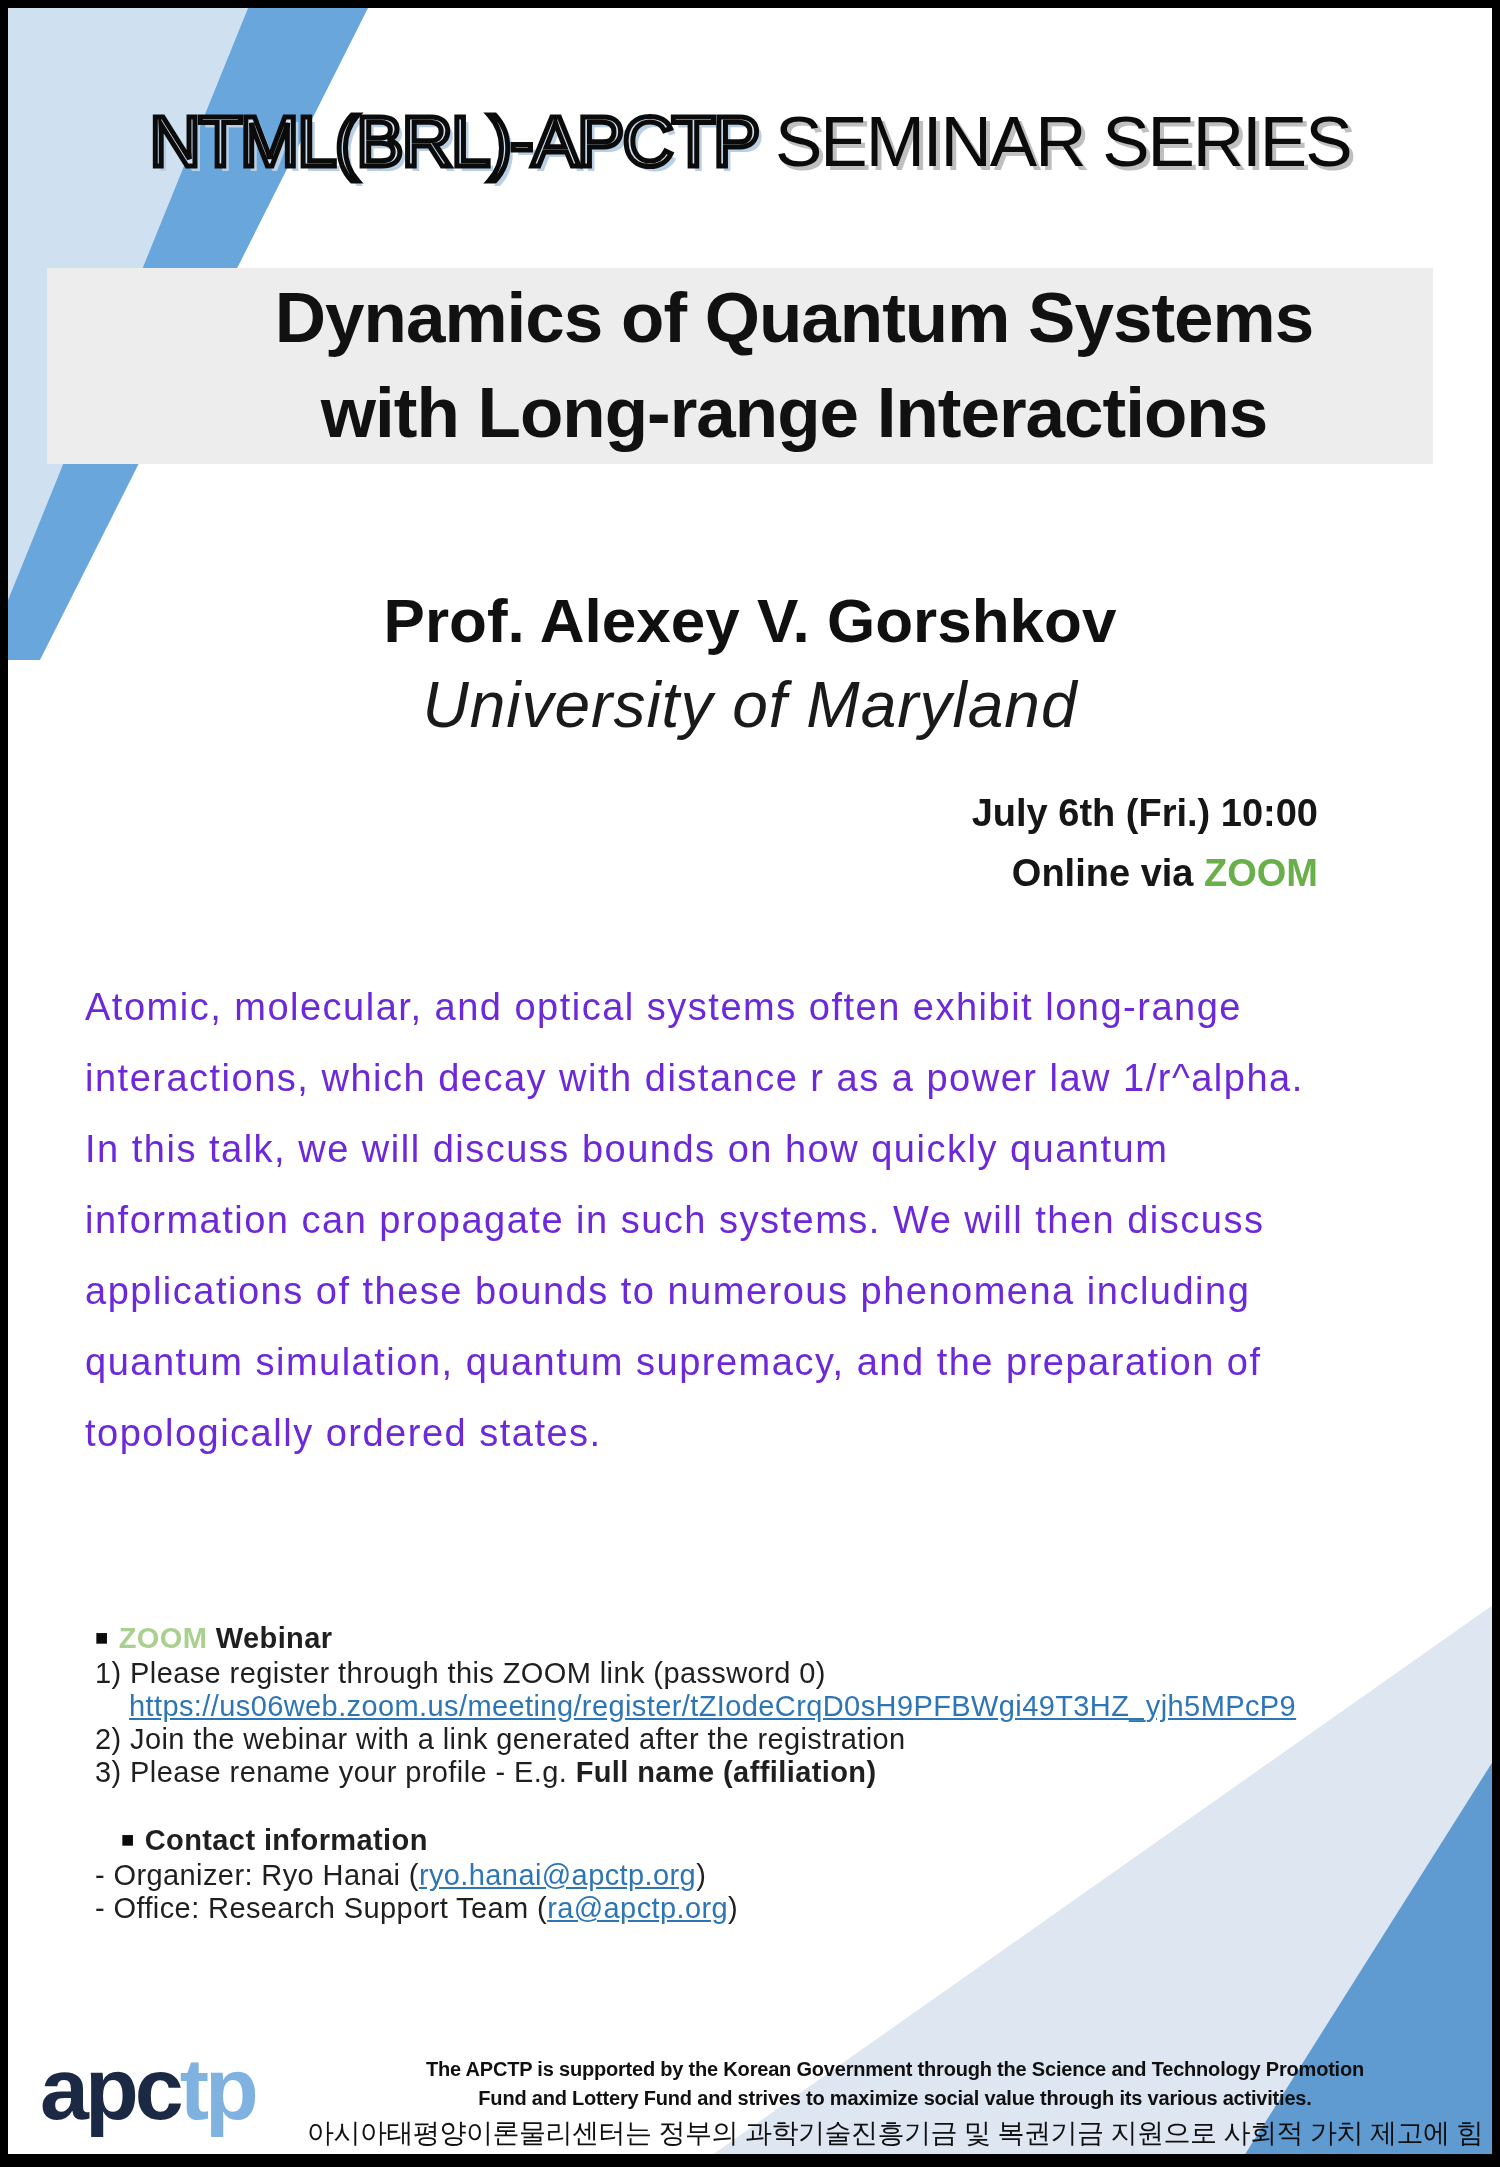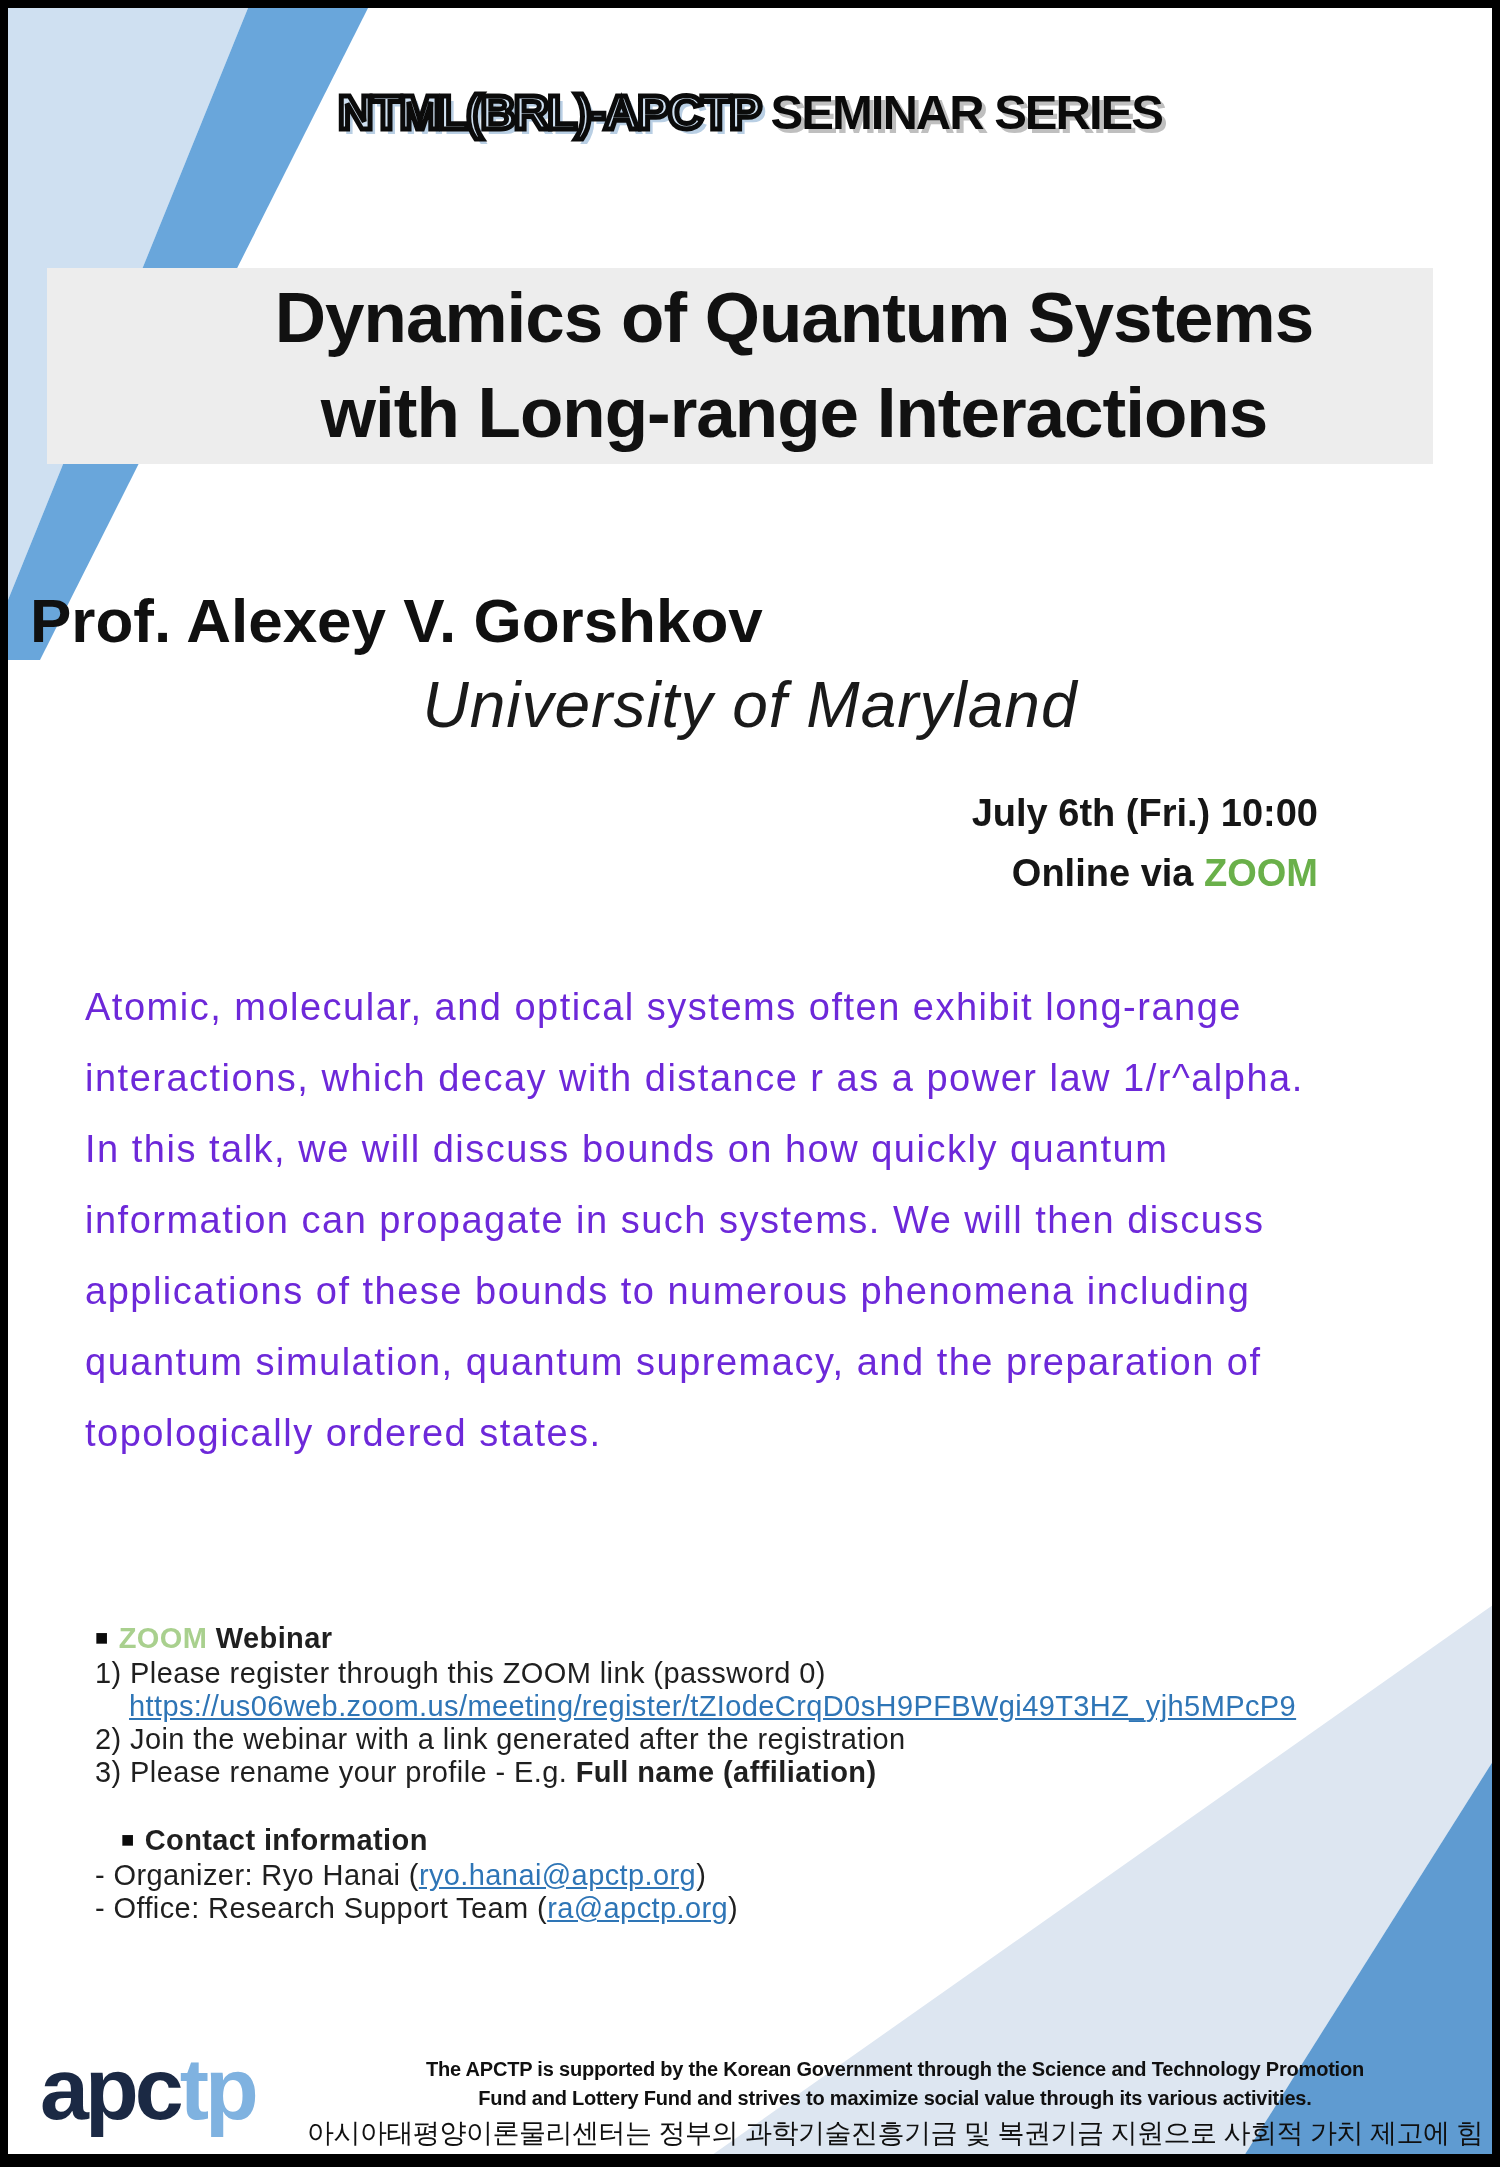--- a/index.html
+++ b/index.html
@@ -9,36 +9,36 @@
     background:#ffffff;
     overflow:hidden;
     font-family:"Liberation Sans", sans-serif;
   }
   .deco{position:absolute;inset:0;z-index:0;}
   .frame{position:absolute;inset:0;border:8px solid #000;border-bottom-width:13px;z-index:9;pointer-events:none;}
   .graybar{position:absolute;left:47px;top:268px;width:1386px;height:196px;background:var(--gray-band);z-index:1;}
   .layer{position:absolute;z-index:2;}
 
   .seriesTitle{
-    left:0;right:0;top:84px;text-align:center;
-    font-size:49px;font-weight:bold;letter-spacing:-2px;white-space:nowrap;color:#0b0b0b;
+    left:0;right:0;top:101px;text-align:center;
+    font-size:71px;font-weight:normal;letter-spacing:-2px;white-space:nowrap;color:#0b0b0b;
   }
   .seriesOutline{
     color:var(--pale-blue);
     -webkit-text-stroke:5px #0b0b0b;
     text-shadow:5px 5px 0 #b9cfe4;
   }
   .seriesSolid{ text-shadow:4px 4px 0 #bfbfbf; }
 
   .talkTitle{
     left:47px;width:1494px;top:270px;text-align:center;
     font-size:71px;line-height:95px;font-weight:bold;color:#111;letter-spacing:-1px;
   }
 
-  .speakerName{left:0;right:0;top:585px;text-align:left;font-size:62px;font-weight:bold;color:#101010;margin-left:30px;}
+  .speakerName{left:0;right:0;top:585px;text-align:center;font-size:62px;font-weight:bold;color:#101010;}
   .speakerAffil{left:0;right:0;top:668px;text-align:center;font-size:64px;font-style:italic;color:#1a1a1a;letter-spacing:1px;}
 
   .eventBlock{right:182px;top:783px;text-align:right;font-size:38px;line-height:60px;font-weight:bold;color:#161616;}
   .green{color:var(--green);}
   .palegreen{color:var(--pale-green);}
 
   .abstract{left:85px;top:972px;width:1360px;color:#6d28d9;}
   .abstract div{height:71px;line-height:71px;font-size:38px;letter-spacing:1.5px;white-space:nowrap;}
 
   .smalltext{font-size:29px;color:#1f1f1f;letter-spacing:0.4px;white-space:nowrap;}

